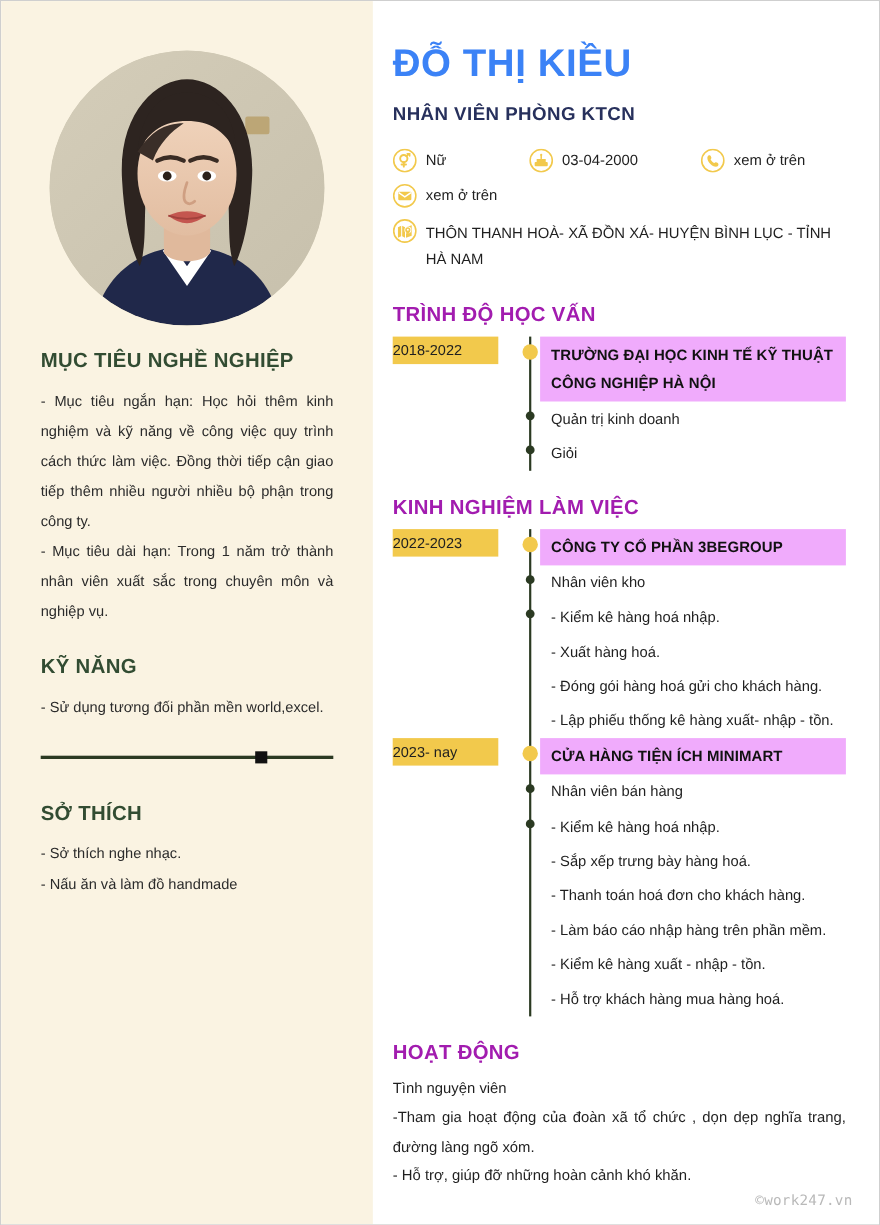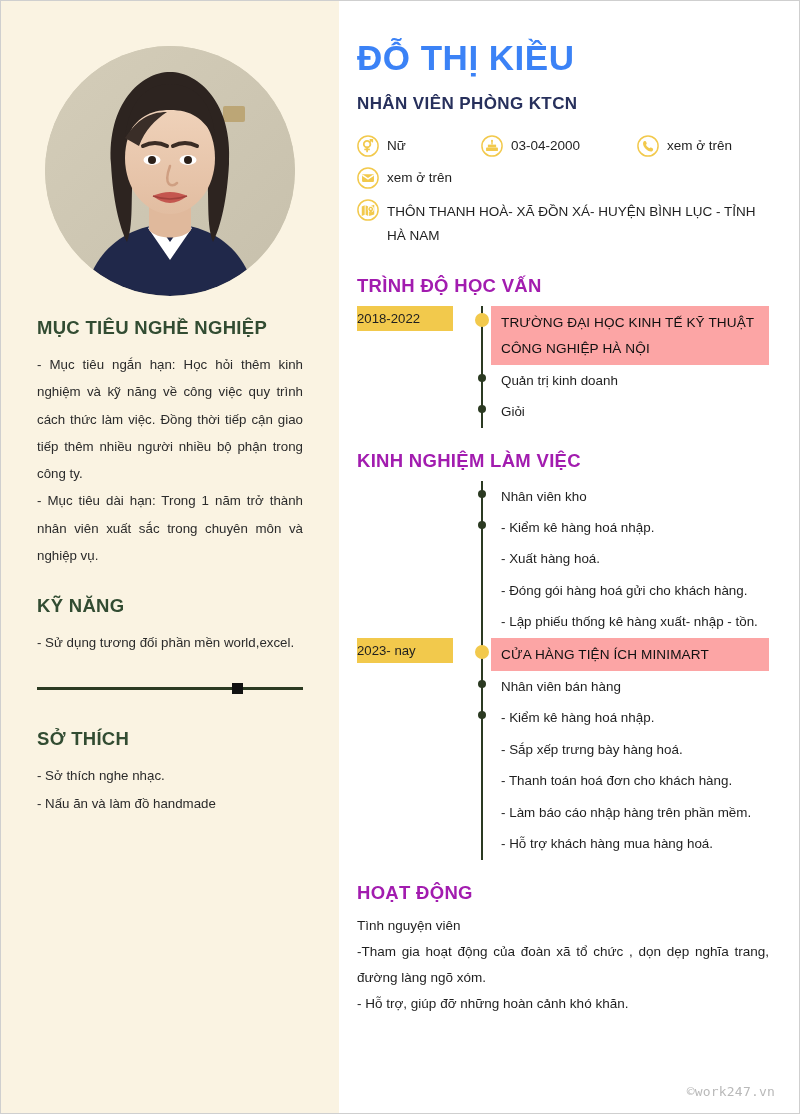--- a/index.html
+++ b/index.html
@@ -179,22 +179,22 @@
     left: 121px;
     top: 9px;
     width: 8px; height: 8px;
     background: #2b3a22;
   }
   .tl-content {
     flex: 1 1 auto;
     padding-left: 16px;
   }
   .tl-head {
-    background: #fca5a5;
-    font-weight: normal;
+    background: #f0abfc;
+    font-weight: bold;
     font-size: 13.6px;
     color: #111;
     line-height: 1.85;
     padding: 4px 10px;
     letter-spacing: .1px;
   }
   .tl-sub {
     font-size: 13.4px;
     color: #1f1f1f;
     line-height: 1.6;
@@ -402,20 +402,27 @@
         </div>
       </div>
     </div>
 
     <div class="r-section">
       <div class="r-sec-title">KINH NGHIỆM LÀM VIỆC</div>
       <div class="tl">
         <div class="tl-line"></div>
 
         <div class="tl-row">
+          <div class="tl-date">2022-2023</div>
+          <div class="tl-dot"></div>
+          <div class="tl-content">
+            <div class="tl-head">CÔNG TY CỔ PHẦN 3BEGROUP</div>
+          </div>
+        </div>
+        <div class="tl-row">
           <div class="tl-date empty"></div>
           <div class="tl-dot small"></div>
           <div class="tl-content">
             <div class="tl-sub">Nhân viên kho</div>
           </div>
         </div>
         <div class="tl-row">
           <div class="tl-date empty"></div>
           <div class="tl-dot small"></div>
           <div class="tl-content">
@@ -471,20 +478,26 @@
         <div class="tl-row">
           <div class="tl-date empty"></div>
           <div class="tl-content">
             <div class="tl-sub">- Thanh toán hoá đơn cho khách hàng.</div>
           </div>
         </div>
         <div class="tl-row">
           <div class="tl-date empty"></div>
           <div class="tl-content">
             <div class="tl-sub">- Làm báo cáo nhập hàng trên phần mềm.</div>
+          </div>
+        </div>
+        <div class="tl-row">
+          <div class="tl-date empty"></div>
+          <div class="tl-content">
+            <div class="tl-sub">- Kiểm kê hàng xuất - nhập - tồn.</div>
           </div>
         </div>
         <div class="tl-row">
           <div class="tl-date empty"></div>
           <div class="tl-content">
             <div class="tl-sub">- Hỗ trợ khách hàng mua hàng hoá.</div>
           </div>
         </div>
       </div>
     </div>

